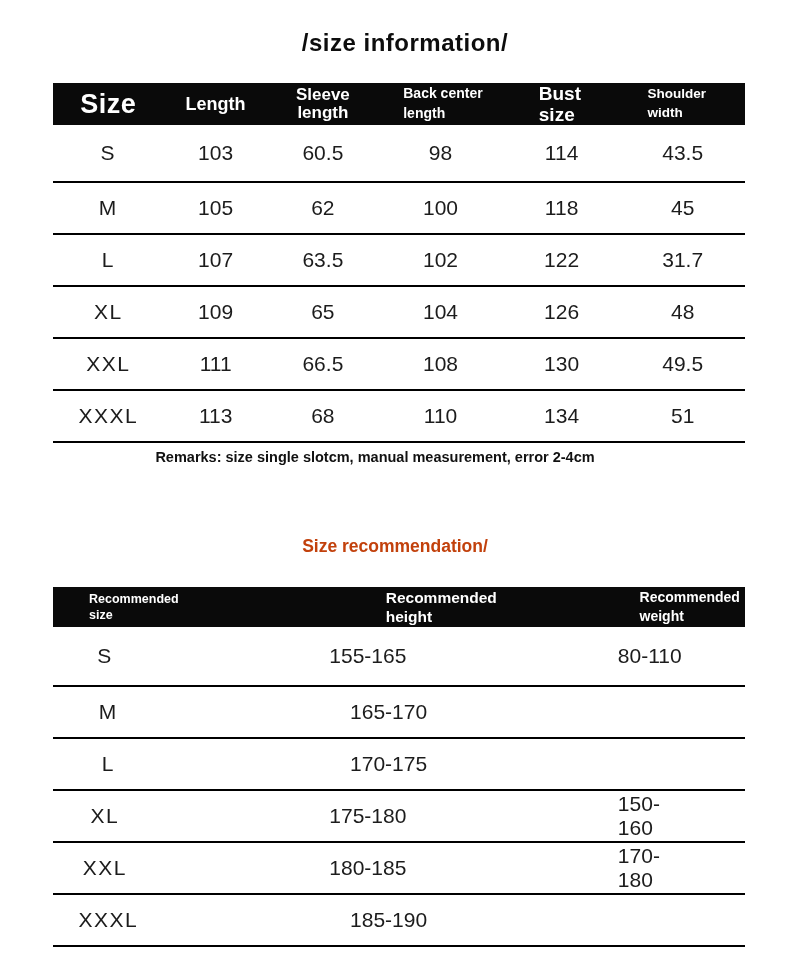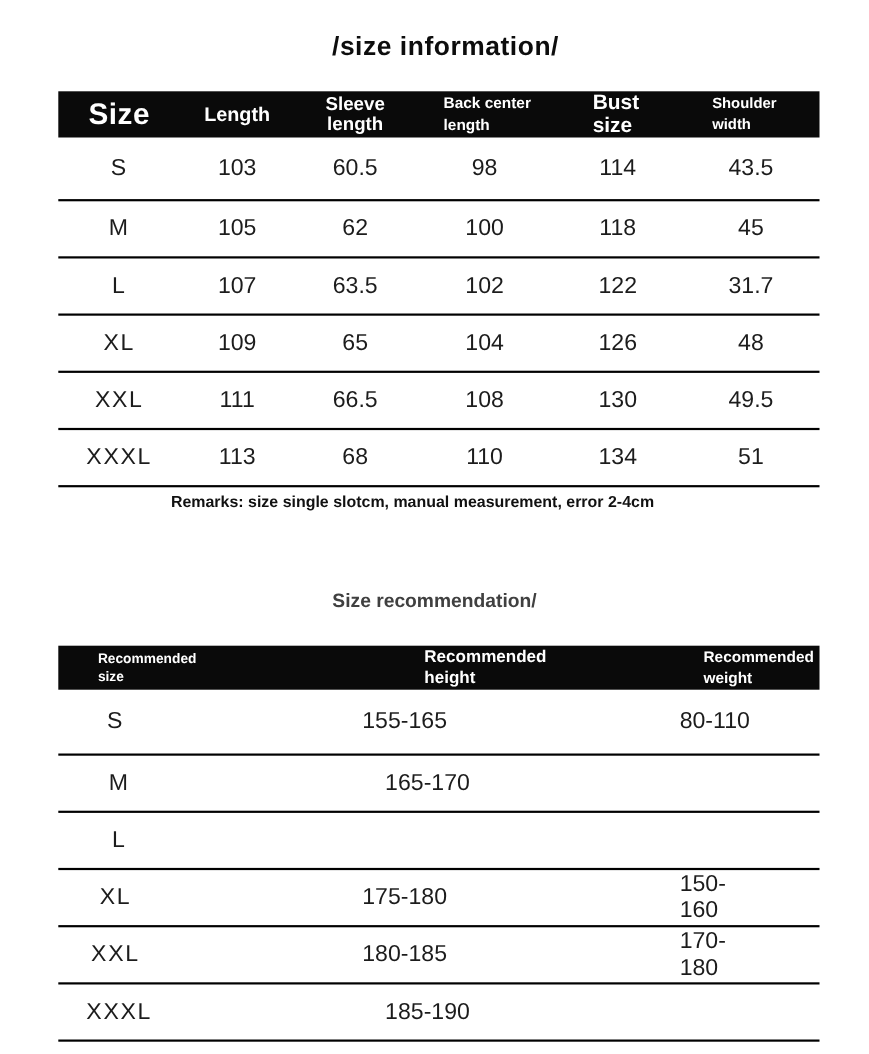--- a/index.html
+++ b/index.html
@@ -11,21 +11,21 @@
     overflow:hidden;
     color:#1c1c1c;
   }
   .title1{
     position:absolute;left:0;top:29px;width:790px;
     text-align:center;font-weight:700;font-size:24px;color:#0d0d0d;
     letter-spacing:.5px;transform:translateX(10px);
   }
   .title2{
     position:absolute;left:0;top:536px;width:790px;
-    text-align:center;font-weight:700;font-size:17.5px;color:#404040;
+    text-align:center;font-weight:700;font-size:17.5px;color:#c2410c;
   }
   .remarks{
     position:absolute;left:0;top:449px;width:790px;
     text-align:center;font-weight:700;font-size:14.5px;color:#111;
     transform:translateX(-20px);
   }
   
   .t1{position:absolute;left:53px;top:83px;width:692px;}
   .t1-head{
     display:flex;align-items:center;height:42px;
@@ -175,20 +175,21 @@
       <div class="w1">S</div>
       <div class="w2">155-165</div>
       <div class="w3">80-110</div>
     </div>
     <div class="t2-row">
       <div class="w1">M</div>
       <div class="w2">165-170</div>
     </div>
     <div class="t2-row">
       <div class="w1">L</div>
+      <div class="w2">170-175</div>
     </div>
     <div class="t2-row">
       <div class="w1">XL</div>
       <div class="w2">175-180</div>
       <div class="w3">150-160</div>
     </div>
     <div class="t2-row">
       <div class="w1">XXL</div>
       <div class="w2">180-185</div>
       <div class="w3">170-180</div>

